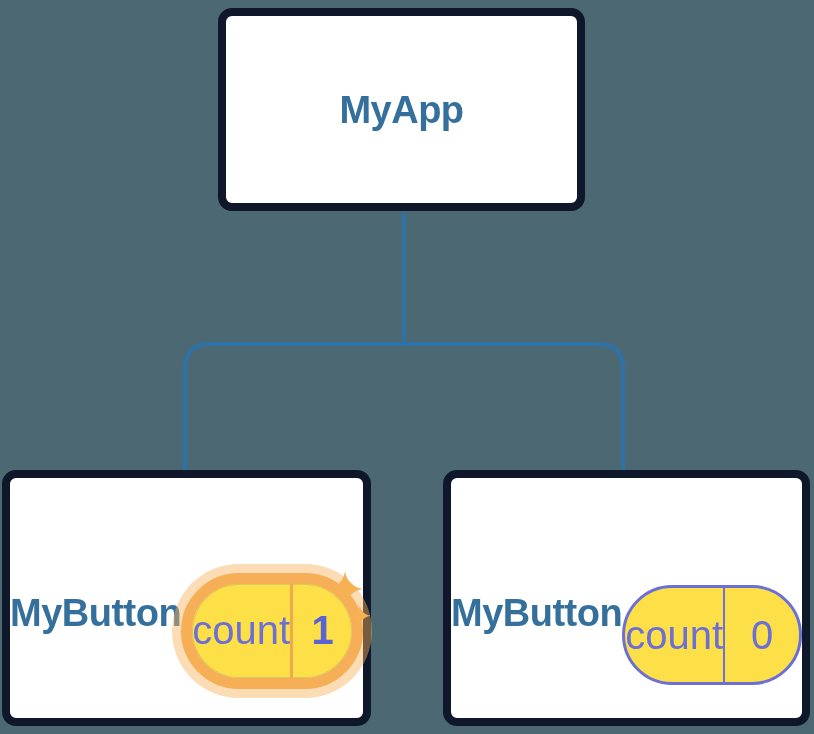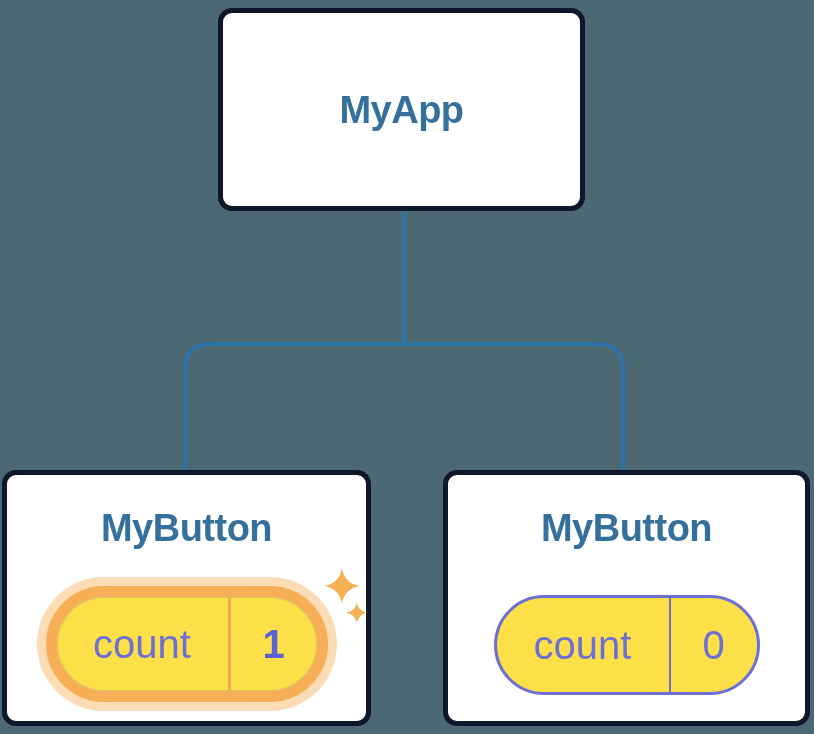--- a/index.html
+++ b/index.html
@@ -15,37 +15,37 @@
     overflow: hidden;
   }
   .connector-svg {
     position: absolute;
     left: 0; top: 0;
     z-index: 0;
   }
   .node {
     position: absolute;
     background: #ffffff;
-    border: 5px solid #0f172a;
+    border: 8px solid #0f172a;
     border-radius: 14px;
     box-sizing: border-box;
     z-index: 1;
   }
   .node-root {
     left: 218px; top: 8px;
     width: 367px; height: 203px;
     display: flex;
     align-items: center;
     justify-content: center;
   }
   .node-child {
     top: 470px;
     width: 369px; height: 256px;
     display: flex;
-    flex-direction: column;
+    flex-direction: row;
     align-items: center;
     padding-top: 30px;
   }
   .node-child-left  { left: 2px; }
   .node-child-right { left: 443px; width: 367px; }
   .node-title {
     font-size: 38px;
     font-weight: 700;
     letter-spacing: -0.5px;
     color: #35709c;

